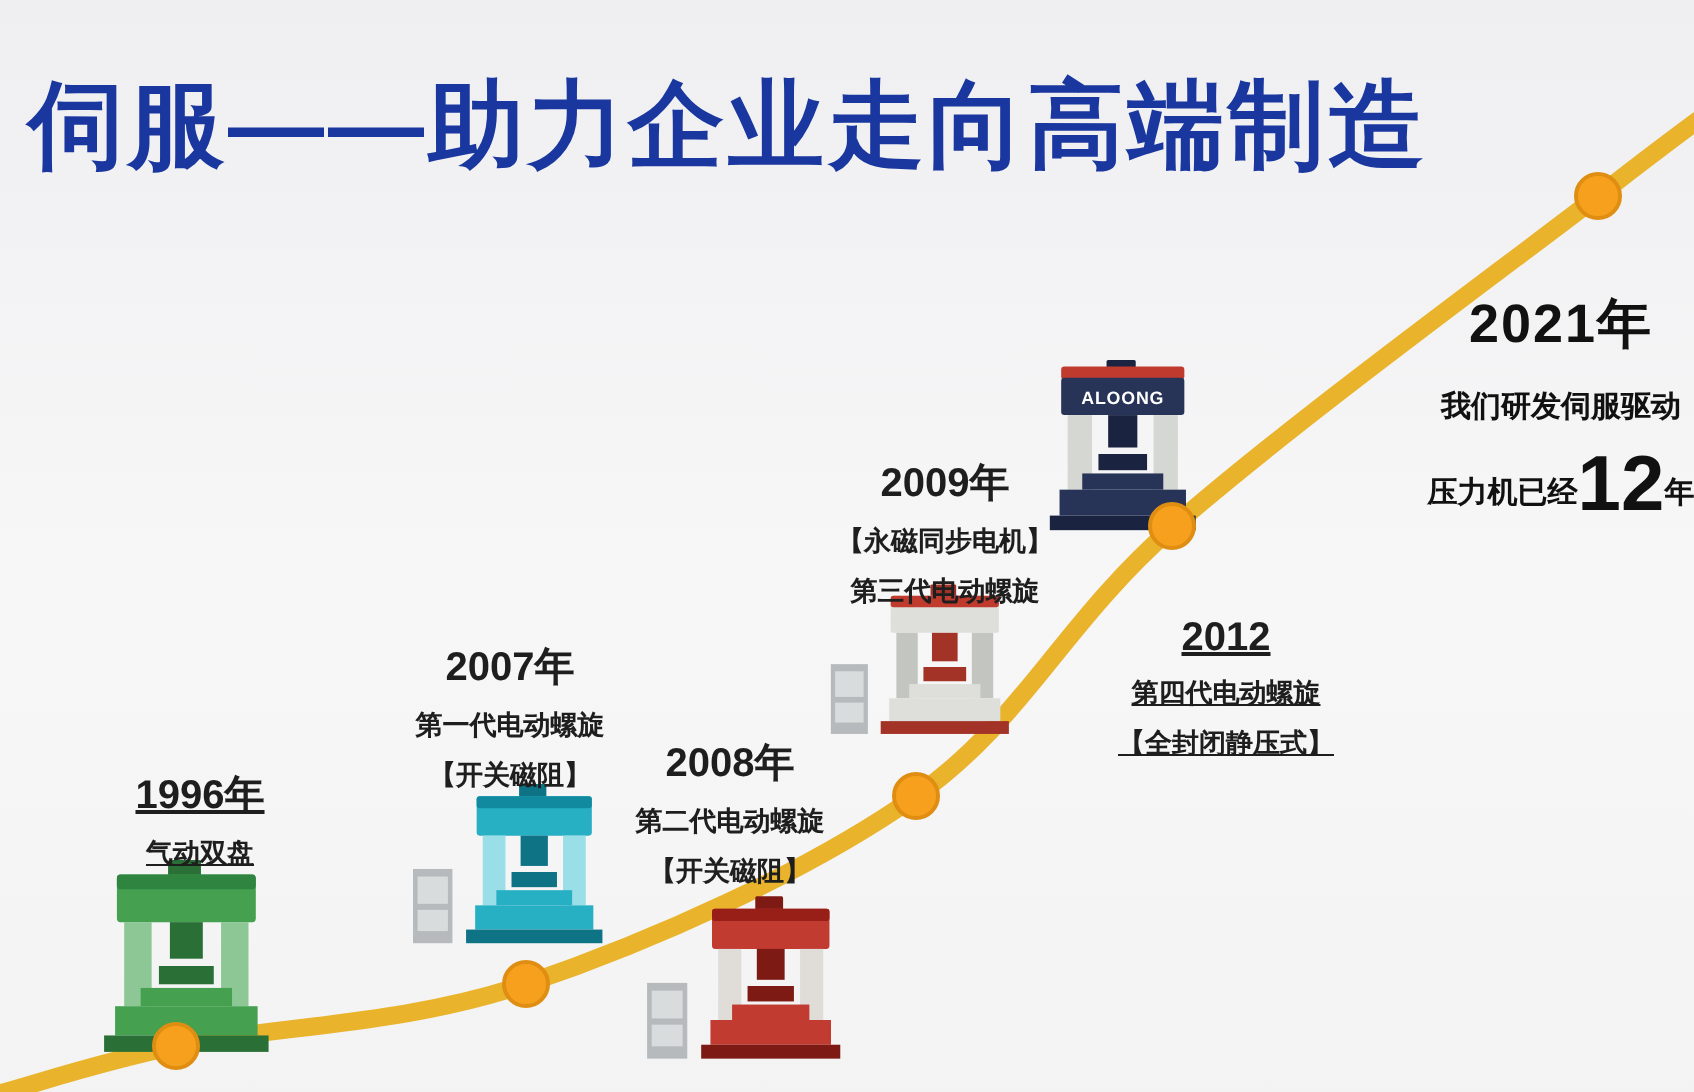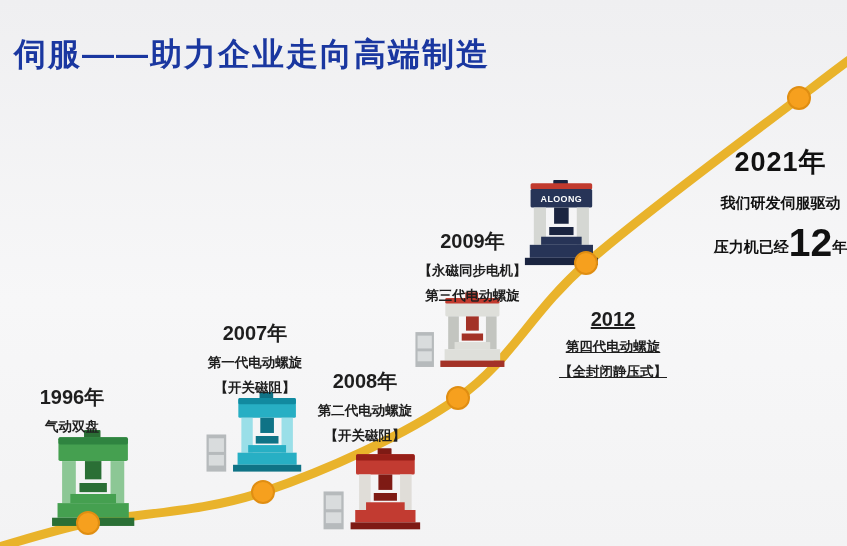--- a/index.html
+++ b/index.html
@@ -6,21 +6,21 @@
   .canvas{
     position:relative;width:847px;height:546px;overflow:hidden;
     background:linear-gradient(180deg,#efeff1 0%,#f7f7f8 55%,#f3f3f4 100%);
     font-family:"Liberation Sans","DejaVu Sans",sans-serif;
   }
   .layer{position:absolute;inset:0;width:847px;height:546px;}
   .curve-layer{z-index:1;pointer-events:none;}
   .dots-layer{z-index:5;pointer-events:none;}
   .title{
     position:absolute;left:14px;top:36px;z-index:4;margin:0;
-    font-size:32px;line-height:1.15;font-weight:900;letter-spacing:2px;
+    font-size:48px;line-height:1.15;font-weight:900;letter-spacing:2px;
     color:#1a37a0;white-space:nowrap;
   }
   .ms{position:absolute;z-index:4;text-align:center;color:#1e1e1e;}
   .ms .year{font-size:20px;font-weight:700;}
   .ms .line{font-size:13.5px;font-weight:700;margin-top:7px;white-space:nowrap;}
   .final{position:absolute;z-index:4;text-align:center;color:#111;}
   .final .year{font-size:27px;font-weight:800;letter-spacing:1px;}
   .final .l1{font-size:15px;font-weight:700;margin-top:14px;white-space:nowrap;}
   .final .l2{font-size:15px;font-weight:700;margin-top:8px;white-space:nowrap;}
   .final .big{font-size:39px;font-weight:800;vertical-align:-4px;}
@@ -44,21 +44,21 @@
 <div class="canvas">
 
   <svg class="layer curve-layer" viewBox="0 0 847 546">
     <path d="M -20 552 C 13 544, 41 533, 88 523 C 135 513, 201 513, 263 492
          C 325 471, 404 436, 458 398 C 512 360, 530 313, 587 263
          C 644 213, 752 134, 799 98 C 846 62, 856 54, 880 40" fill="none" stroke="#e9b32b" stroke-width="9" stroke-linecap="round"></path>
   </svg>
 
   <h1 class="title">伺服——助力企业走向高端制造</h1>
 
-  <div class="ms" style="left:20px;top:384px;width:104px;">
+  <div class="ms" style="left:48px;top:384px;width:104px;text-decoration:underline;">
     <div class="year">1996年</div>
     <div class="line">气动双盘</div>
   </div>
   <div class="machine m1996" style="left:51px;top:430px;width:88px;height:106px;">
     <svg viewBox="36 0 96 116">
       <g>
         <rect class="p-motor" x="72" y="0" width="18" height="9" rx="1"></rect>
         <rect class="p-head" x="44" y="8" width="76" height="26" rx="2"></rect>
         <rect class="p-band" x="44" y="8" width="76" height="8" rx="2"></rect>
         <rect class="p-col" x="48" y="34" width="15" height="46"></rect>

